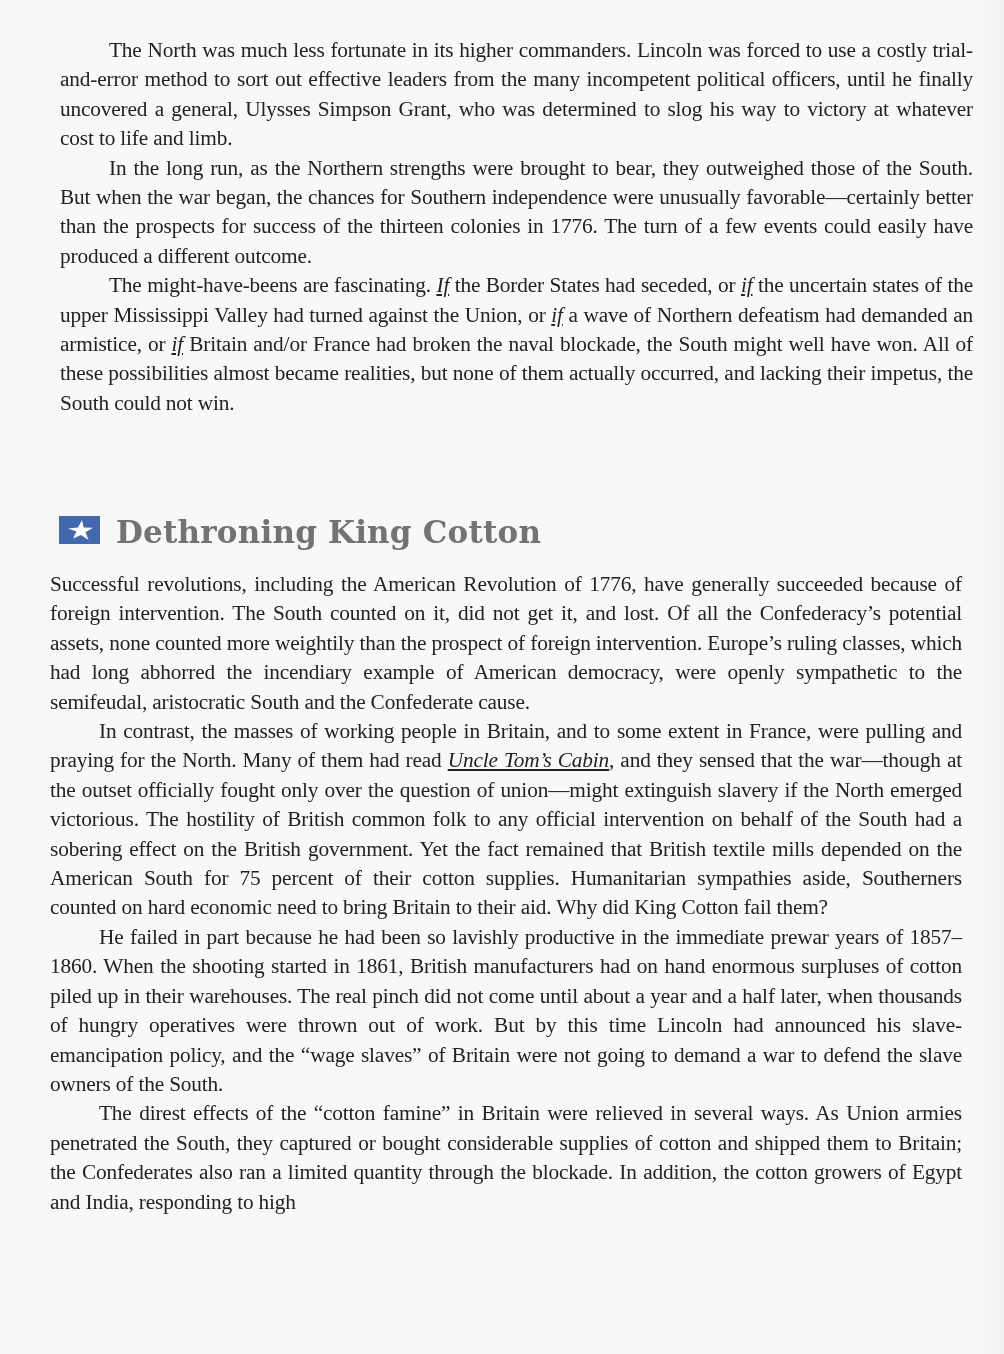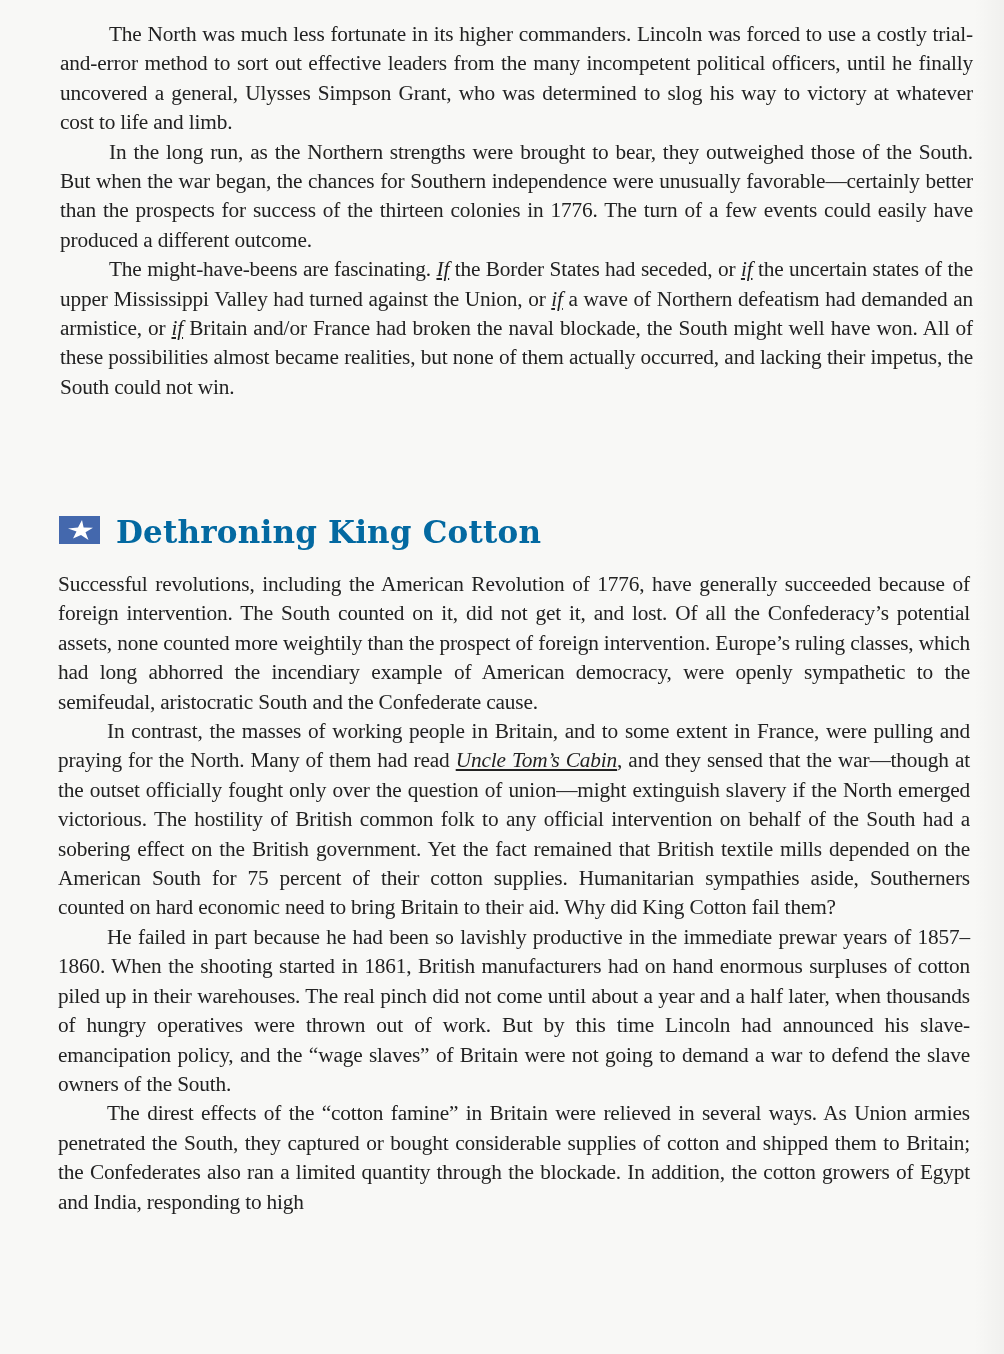--- a/index.html
+++ b/index.html
@@ -32,21 +32,21 @@
     }
     .text-block p {
       margin: 0;
       text-align: justify;
       text-align-last: left;
     }
     .text-block p.indent {
       text-indent: 49px;
     }
     #top-block {
-      top: 20px;
+      top: 36px;
     }
     #section-heading {
       position: absolute;
       left: 59px;
       top: 508px;
       display: flex;
       align-items: center;
       height: 48px;
     }
     .star-box {
@@ -66,21 +66,21 @@
     }
     .heading-text {
       font-family: "DejaVu Serif", "Liberation Serif", serif;
       font-weight: bold;
       font-size: 31px;
       color: #7d8184;
       letter-spacing: 0.2px;
     }
     #section-body {
       top: 570px;
-      left: 58px;
+      left: 50px;
       width: 912px;
     }
     .em { font-style: italic; text-decoration: underline; }
   </style>
 </head>
 <body>
 
 <div class="page-shade"></div>
 
 <div class="text-block" id="top-block">
@@ -88,21 +88,21 @@
   <p class="indent"><span>In the long run, as the Northern strengths were brought to bear, they outweighed those of the South. But when the war began, the chances for Southern independence were unusually favorable—certainly better than the prospects for success of the thirteen colonies in 1776. The turn of a few events could easily have produced a different outcome.</span></p>
   <p class="indent"><span>The might-have-beens are fascinating. </span><span class="em">If</span><span> the Border States had seceded, or </span><span class="em">if</span><span> the uncertain states of the upper Mississippi Valley had turned against the Union, or </span><span class="em">if</span><span> a wave of Northern defeatism had demanded an armistice, or </span><span class="em">if</span><span> Britain and/or France had broken the naval blockade, the South might well have won. All of these possibilities almost became realities, but none of them actually occurred, and lacking their impetus, the South could not win.</span></p>
 </div>
 
 <div id="section-heading">
   <div class="star-box" style="background: rgb(68, 104, 173);">
     <svg viewBox="0 0 30 24" aria-hidden="true">
       <polygon points="17,2 18.6,9.5 28,9.8 20.5,14.2 23.5,22 16,17 8,20.5 11.5,13.5 3,10.5 13,9.6" fill="#ffffff"></polygon>
     </svg>
   </div>
-  <span class="heading-text" style="color: #0369a1;">Dethroning King Cotton</span>
+  <span class="heading-text" style="color: #737373;">Dethroning King Cotton</span>
 </div>
 
 <div class="text-block" id="section-body">
   <p><span>Successful revolutions, including the American Revolution of 1776, have generally suc­ceeded because of foreign intervention. The South counted on it, did not get it, and lost. Of all the Confederacy’s potential assets, none counted more weightily than the prospect of foreign intervention. Europe’s ruling classes, which had long abhorred the incendiary example of American democracy, were openly sympathetic to the semifeudal, aristocratic South and the Confederate cause.</span></p>
   <p class="indent"><span>In contrast, the masses of working people in Britain, and to some extent in France, were pulling and praying for the North. Many of them had read </span><span class="em">Uncle Tom’s Cabin</span><span>, and they sensed that the war—though at the outset officially fought only over the question of union—might extinguish slavery if the North emerged victorious. The hostility of British common folk to any official intervention on behalf of the South had a sobering effect on the British government. Yet the fact remained that British textile mills depended on the American South for 75 percent of their cotton supplies. Humanitarian sympathies aside, Southerners counted on hard economic need to bring Britain to their aid. Why did King Cotton fail them?</span></p>
   <p class="indent"><span>He failed in part because he had been so lavishly productive in the immediate pre­war years of 1857–1860. When the shooting started in 1861, British manufacturers had on hand enormous surpluses of cotton piled up in their warehouses. The real pinch did not come until about a year and a half later, when thousands of hungry operatives were thrown out of work. But by this time Lincoln had announced his slave-emancipation policy, and the “wage slaves” of Britain were not going to demand a war to defend the slave owners of the South.</span></p>
   <p class="indent"><span>The direst effects of the “cotton famine” in Britain were relieved in several ways. As Union armies penetrated the South, they captured or bought considerable supplies of cotton and shipped them to Britain; the Confederates also ran a limited quantity through the blockade. In addition, the cotton growers of Egypt and India, responding to high</span></p>
 </div>
 
 </body></html>

